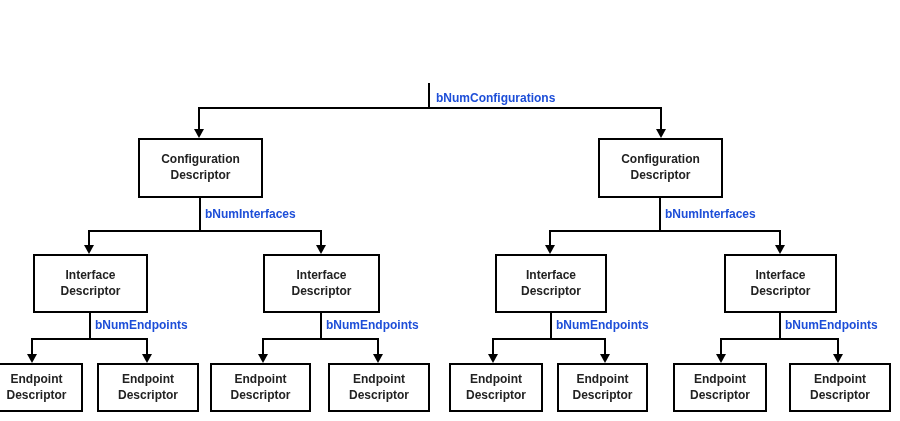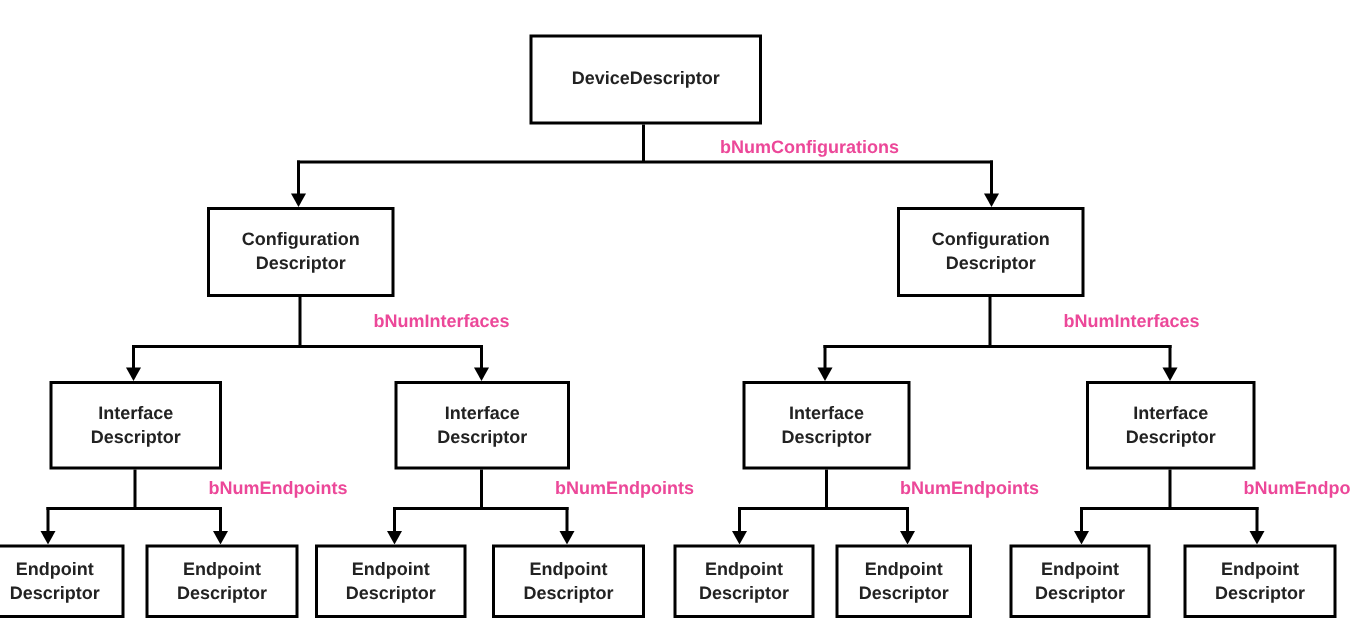--- a/index.html
+++ b/index.html
@@ -45,33 +45,29 @@
     width: 0;
     height: 0;
     border-left: 5px solid transparent;
     border-right: 5px solid transparent;
     border-top: 9px solid #000000;
   }
   .edge-label {
     position: absolute;
     font-size: 12px;
     font-weight: bold;
-    color: #ec4899;
+    color: #1d4ed8;
     white-space: nowrap;
-    margin-left: 44px;
   }
 </style>
 </head>
 <body>
 
 <div id="stage">
 
-  <div class="box" style="left:353px; top:23px; width:155px; height:60px;">
-    <span>DeviceDescriptor</span>
-  </div>
 
   <div class="vl" style="left:428px; top:83px; height:25px;"></div>
   <div class="edge-label" style="left:436px; top:91px;">bNumConfigurations</div>
   <div class="hl" style="left:198px; top:107px; width:464px;"></div>
   <div class="vl" style="left:198px; top:107px; height:23px;"></div>
   <div class="arrow" style="left:194px; top:129px;"></div>
   <div class="vl" style="left:660px; top:107px; height:23px;"></div>
   <div class="arrow" style="left:656px; top:129px;"></div>
 
   <div class="box" style="left:138px; top:138px; width:125px; height:60px;">

